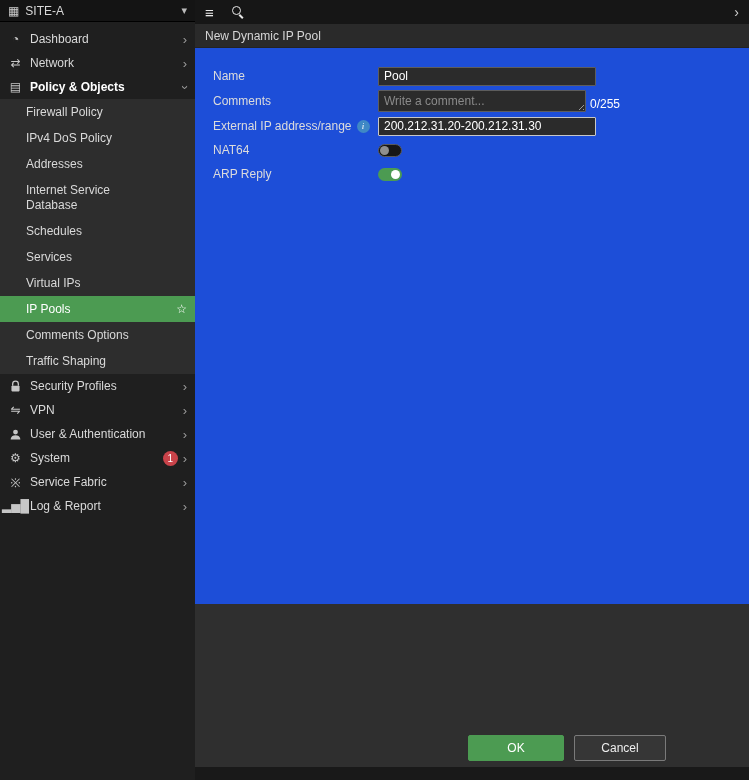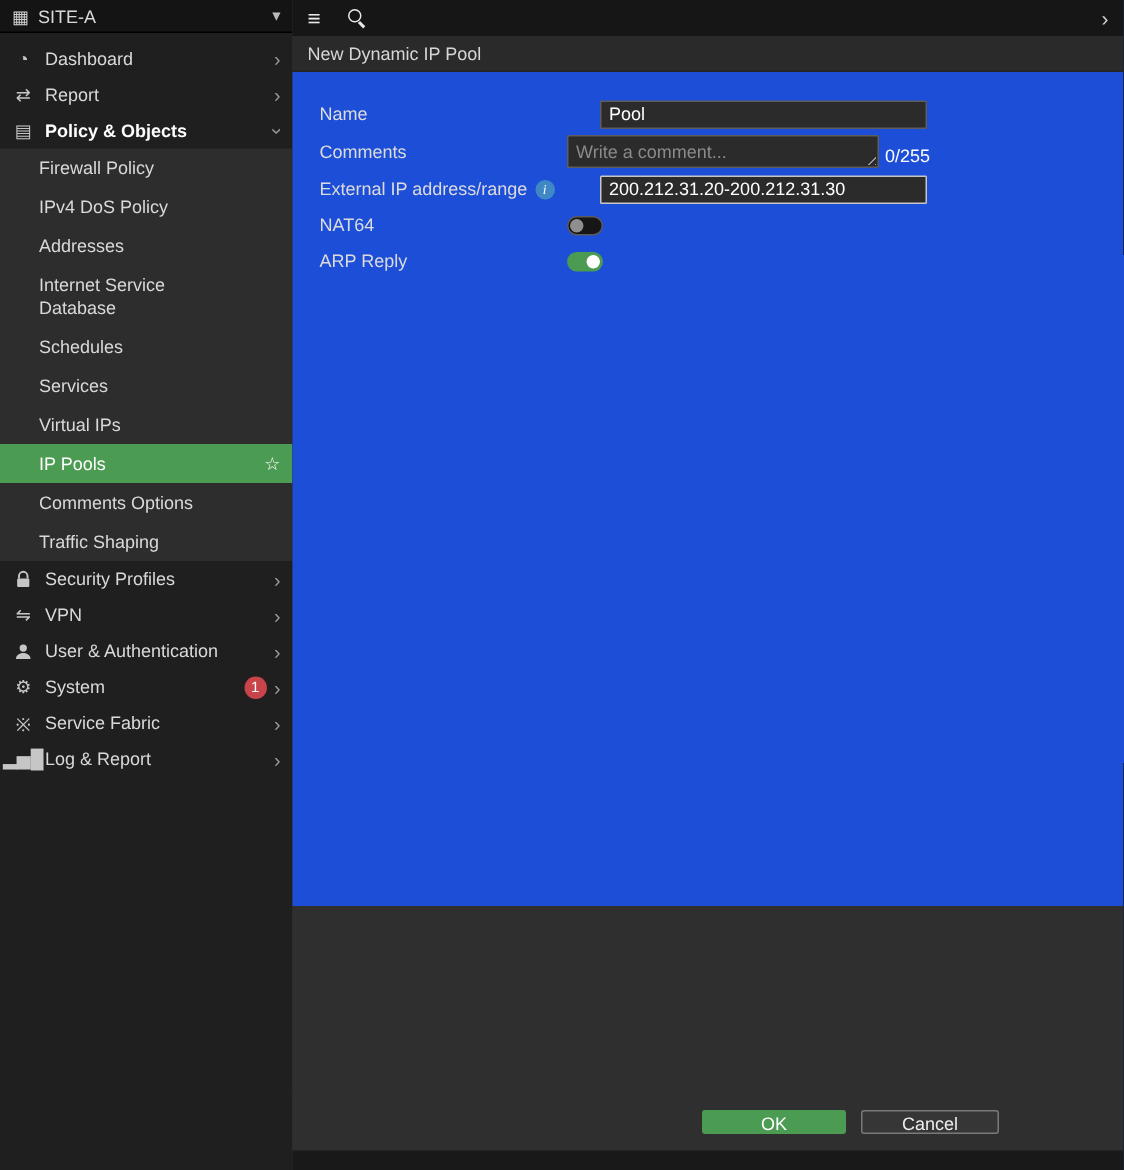--- a/index.html
+++ b/index.html
@@ -36,40 +36,40 @@
   .hamburger{font-size:15px;cursor:pointer;}
   .search-icon{position:relative;width:12px;height:12px;display:inline-block;cursor:pointer;}
   .search-icon::before{content:"";position:absolute;left:0;top:0;width:7px;height:7px;border:1.5px solid #e8e8e8;border-radius:50%;}
   .search-icon::after{content:"";position:absolute;left:8px;top:8px;width:5px;height:1.6px;background:#e8e8e8;transform:rotate(45deg);transform-origin:0 0;}
   .topbar-right{margin-left:auto;color:#cfcfcf;font-size:14px;cursor:pointer;}
   .titlebar{height:24px;background:#2a2a2a;display:flex;align-items:center;padding:0 10px;color:#d6d6d6;border-bottom:1px solid #232323;flex:0 0 24px;}
   .form-panel{background:#1d4ed8;height:556px;flex:0 0 556px;padding:18px 4px 0 18px;color:#dcdcdc;}
   .frow{display:flex;align-items:center;margin-bottom:4px;min-height:20px;}
   .flabel{flex:0 0 165px;display:flex;align-items:center;gap:5px;}
   .fctrl{display:flex;align-items:center;}
-  input.text{width:218px;height:19px;background:#2b2b2b;border:1px solid #5d5d5d;color:#fff;font:12px "Liberation Sans",sans-serif;padding:0 5px;border-radius:1px;margin-left:22px;}
+  input.text{width:218px;height:19px;background:#2b2b2b;border:1px solid #5d5d5d;color:#fff;font:12px "Liberation Sans",sans-serif;padding:0 5px;border-radius:1px;}
   input.text.focused{border-color:#c7c7c7;}
   .ta-wrap{position:relative;display:inline-block;}
   textarea.comment{width:208px;height:22px;background:#2b2b2b;border:1px solid #5d5d5d;color:#fff;font:12px "Liberation Sans",sans-serif;padding:3px 5px;resize:none;overflow:hidden;border-radius:1px;display:block;}
   textarea.comment::placeholder{color:#8a8a8a;}
   .grip{position:absolute;right:2px;bottom:2px;width:7px;height:7px;background:repeating-linear-gradient(135deg,#9a9a9a 0 1px,transparent 1px 3px);clip-path:polygon(100% 0,100% 100%,0 100%);}
   .counter{color:#fff;margin-left:4px;align-self:flex-end;padding-bottom:1px;}
   .seg{display:flex;}
   .seg-btn{height:19px;display:flex;align-items:center;padding:0 7px;background:#262626;border:1px solid #5d5d5d;color:#e8e8e8;margin-left:-1px;cursor:pointer;white-space:nowrap;font:12px "Liberation Sans",sans-serif;}
   .seg-btn:first-child{margin-left:0;}
   .seg-btn.selected{background:#4c9b52;border-color:#4c9b52;color:#fff;}
   .info-icon{width:13px;height:13px;border-radius:50%;background:#3f88c5;color:#fff;font-size:9px;font-style:italic;font-family:"Liberation Serif",serif;display:inline-flex;align-items:center;justify-content:center;cursor:pointer;flex:0 0 13px;}
   .toggle{width:24px;height:13px;border-radius:7px;position:relative;cursor:pointer;display:inline-block;}
   .toggle.off{background:#161616;border:1px solid #5a5a5a;}
   .toggle.off::after{content:"";position:absolute;left:1px;top:1px;width:9px;height:9px;border-radius:50%;background:#8f8f8f;}
   .toggle.on{background:#4c9b52;}
   .toggle.on::after{content:"";position:absolute;right:2px;top:2px;width:9px;height:9px;border-radius:50%;background:#fff;}
   .lower{flex:1;background:#2f2f2f;}
   .footerbar{flex:0 0 38px;background:#2f2f2f;display:flex;align-items:center;justify-content:center;gap:10px;padding-left:190px;}
-  .btn{height:16px;border-radius:2px;font:12px "Liberation Sans",sans-serif;cursor:pointer;}
+  .btn{height:26px;border-radius:2px;font:12px "Liberation Sans",sans-serif;cursor:pointer;}
   .btn-ok{width:96px;background:#4c9b52;color:#fff;border:1px solid #4c9b52;}
   .btn-cancel{width:92px;background:#363636;color:#eee;border:1px solid #7a7a7a;}
   .bottomstrip{flex:0 0 13px;background:#191919;}
 </style>
 </head>
 <body>
 
 <div class="app">
 
   <aside class="sidebar">
@@ -83,21 +83,21 @@
     <nav>
 
       <div class="nav-item">
         <span class="icon">◔</span>
         <span class="label">Dashboard</span>
         <span class="chev">›</span>
       </div>
 
       <div class="nav-item">
         <span class="icon">⇄</span>
-        <span class="label">Report</span>
+        <span class="label">Network</span>
         <span class="chev">›</span>
       </div>
 
       <div class="nav-item bold">
         <span class="icon">▤</span>
         <span class="label">Policy &amp; Objects</span>
         <span class="chev down">›</span>
       </div>
 
       <div class="submenu">

